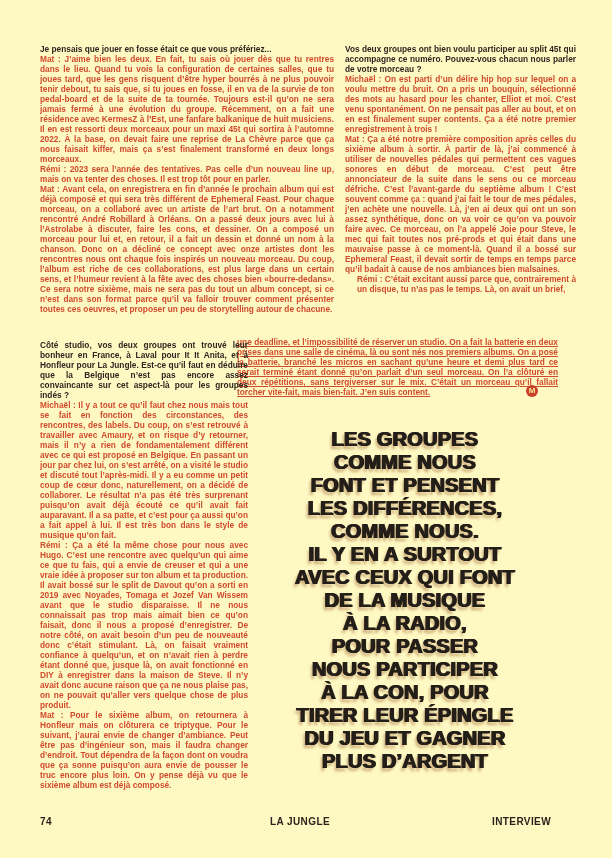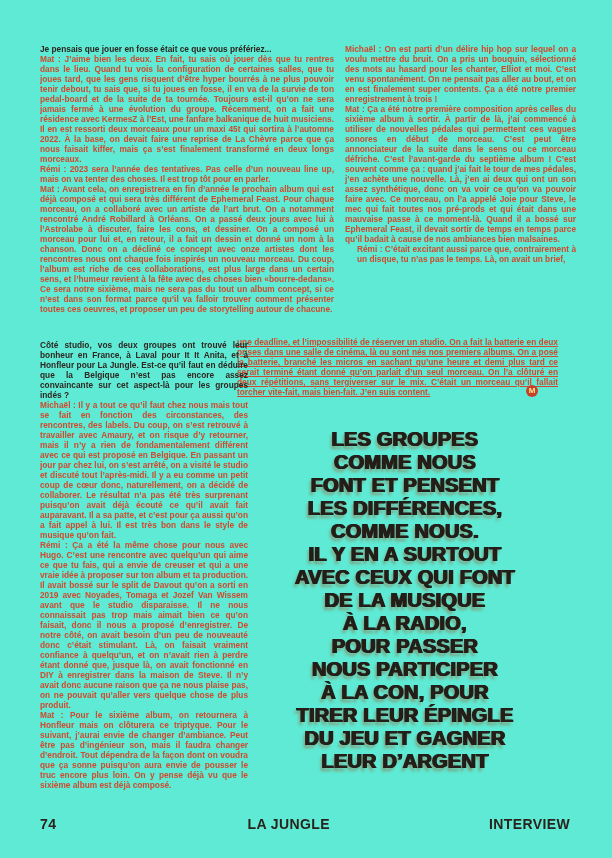--- a/index.html
+++ b/index.html
@@ -1,19 +1,19 @@
 <!DOCTYPE html>
 <html lang="fr"><head>
 <meta charset="utf-8">
 <style>
   html,body { margin:0; padding:0; }
   .page {
     position:relative;
     width:612px; height:858px;
-    background:#5eead4;
+    background:#fef9c3;
     font-family:"Liberation Sans", sans-serif;
     overflow:hidden;
   }
   .body-text {
     position:absolute;
     font-size:8.3px;
     line-height:10px;
     font-weight:700;
     text-align:justify;
     hyphens:auto;
@@ -44,21 +44,21 @@
     font-weight:700;
     font-size:20px;
     line-height:23px;
     letter-spacing:0.2px;
     text-shadow: 0.8px 0 0 currentColor, -0.8px 0 0 currentColor,
                  -2px 3px 3px rgba(158,94,48,0.55);
   }
   .footer-item {
     position:absolute;
     top:816px;
-    font-size:14px;
+    font-size:10px;
     font-weight:700;
     letter-spacing:0.4px;
     color:#2A231D;
   }
   #footer-page { left:40px; }
   #footer-center { left:230px; width:100px; text-align:right; }
   #footer-right { left:489px; width:62px; text-align:right; }
   #block-top-left   { left:40px;  top:44px;  width:294px; }
   #block-top-right  { left:345px; top:44px;  width:231px; }
   #block-wide       { left:237px; top:337px; width:321px;text-decoration:underline; }
@@ -70,20 +70,21 @@
 <div class="page">
 
   <div class="body-text" id="block-top-left">
     <p class="question">Je pensais que jouer en fosse était ce que vous préfériez...</p>
     <p>Mat&nbsp;: J’aime bien les deux. En fait, tu sais où jouer dès que tu rentres dans le lieu. Quand tu vois la configuration de certaines salles, que tu joues tard, que les gens risquent d’être hyper bourrés à ne plus pouvoir tenir debout, tu sais que, si tu joues en fosse, il en va de la survie de ton pedal-board et de la suite de ta tournée. Toujours est-il qu’on ne sera jamais fermé à une évolution du groupe. Récemment, on a fait une résidence avec KermesZ à l’Est, une fanfare balkanique de huit musiciens. Il en est ressorti deux morceaux pour un maxi 45t qui sortira à l’automne 2022. À la base, on devait faire une reprise de La Chèvre parce que ça nous faisait kiffer, mais ça s’est finalement transformé en deux longs morceaux.</p>
     <p>Rémi&nbsp;: 2023 sera l’année des tentatives. Pas celle d’un nouveau line up, mais on va tenter des choses. Il est trop tôt pour en parler.</p>
     <p>Mat&nbsp;: Avant cela, on enregistrera en fin d’année le prochain album qui est déjà composé et qui sera très différent de Ephemeral Feast. Pour chaque morceau, on a collaboré avec un artiste de l’art brut. On a notamment rencontré André Robillard à Orléans. On a passé deux jours avec lui à l’Astrolabe à discuter, faire les cons, et dessiner. On a composé un morceau pour lui et, en retour, il a fait un dessin et donné un nom à la chanson. Donc on a décliné ce concept avec onze artistes dont les rencontres nous ont chaque fois inspirés un nouveau morceau. Du coup, l’album est riche de ces collaborations, est plus large dans un certain sens, et l’humeur revient à la fête avec des choses bien «bourre-dedans». Ce sera notre sixième, mais ne sera pas du tout un album concept, si ce n’est dans son format parce qu’il va falloir trouver comment présenter toutes ces oeuvres, et proposer un peu de storytelling autour de chacune.</p>
   </div>
 
   <div class="body-text" id="block-top-right">
+    <p class="question">Vos deux groupes ont bien voulu participer au split 45t qui accompagne ce numéro. Pouvez-vous chacun nous parler de votre morceau&nbsp;?</p>
     <p>Michaël&nbsp;: On est parti d’un délire hip hop sur lequel on a voulu mettre du bruit. On a pris un bouquin, sélectionné des mots au hasard pour les chanter, Elliot et moi. C’est venu spontanément. On ne pensait pas aller au bout, et on en est finalement super contents. Ça a été notre premier enregistrement à trois&nbsp;!</p>
     <p>Mat&nbsp;: Ça a été notre première composition après celles du sixième album à sortir. À partir de là, j’ai commencé à utiliser de nouvelles pédales qui permettent ces vagues sonores en début de morceau. C’est peut être annonciateur de la suite dans le sens ou ce morceau défriche. C’est l’avant-garde du septième album&nbsp;! C’est souvent comme ça&nbsp;: quand j’ai fait le tour de mes pédales, j’en achète une nouvelle. Là, j’en ai deux qui ont un son assez synthétique, donc on va voir ce qu’on va pouvoir faire avec. Ce morceau, on l’a appelé Joie pour Steve, le mec qui fait toutes nos pré-prods et qui était dans une mauvaise passe à ce moment-là. Quand il a bossé sur Ephemeral Feast, il devait sortir de temps en temps parce qu’il badait à cause de nos ambiances bien malsaines.</p>
     <p class="indented">Rémi&nbsp;: C’était excitant aussi parce que, contrairement à un disque, tu n’as pas le temps. Là, on avait un brief,</p>
   </div>
 
   <div class="body-text continuation" id="block-wide">
     <p>une deadline, et l’impossibilité de réserver un studio. On a fait la batterie en deux prises dans une salle de cinéma, là ou sont nés nos premiers albums. On a posé la batterie, branché les micros en sachant qu’une heure et demi plus tard ce serait terminé étant donné qu’on parlait d’un seul morceau. On l’a clôturé en deux répétitions, sans tergiverser sur le mix. C’était un morceau qu’il fallait torcher vite-fait, mais bien-fait. J’en suis content.</p>
     <span class="end-mark">M</span>
   </div>
 
@@ -102,20 +103,20 @@
     <div>COMME NOUS.</div>
     <div>IL Y EN A SURTOUT</div>
     <div>AVEC CEUX QUI FONT</div>
     <div>DE LA MUSIQUE</div>
     <div>À LA RADIO,</div>
     <div>POUR PASSER</div>
     <div>NOUS PARTICIPER</div>
     <div>À LA CON, POUR</div>
     <div>TIRER LEUR ÉPINGLE</div>
     <div>DU JEU ET GAGNER</div>
-    <div>LEUR D’ARGENT</div>
+    <div>PLUS D’ARGENT</div>
   </div>
 
   <div class="footer-item" id="footer-page">74</div>
   <div class="footer-item" id="footer-center">LA JUNGLE</div>
   <div class="footer-item" id="footer-right">INTERVIEW</div>
 
 </div>
 
 </body></html>

